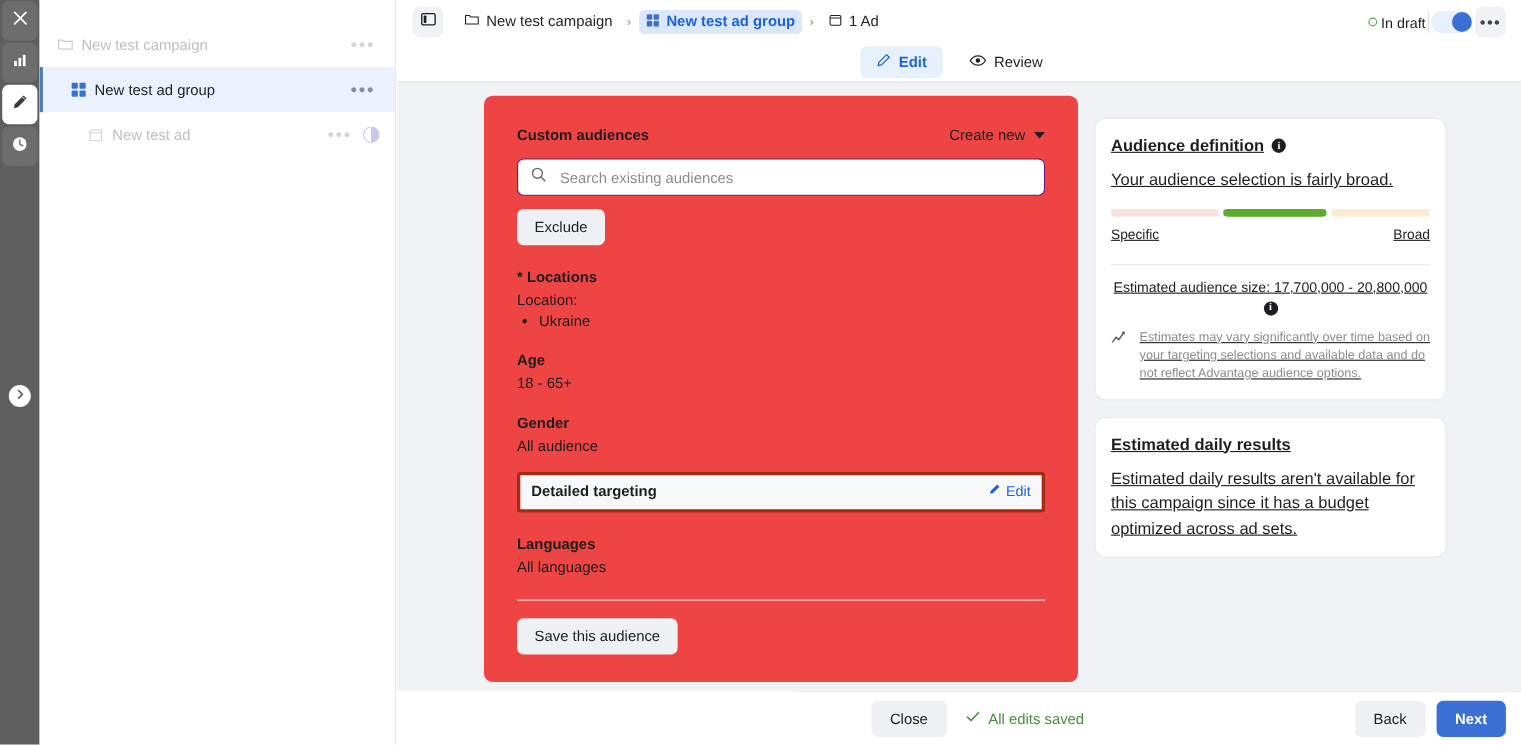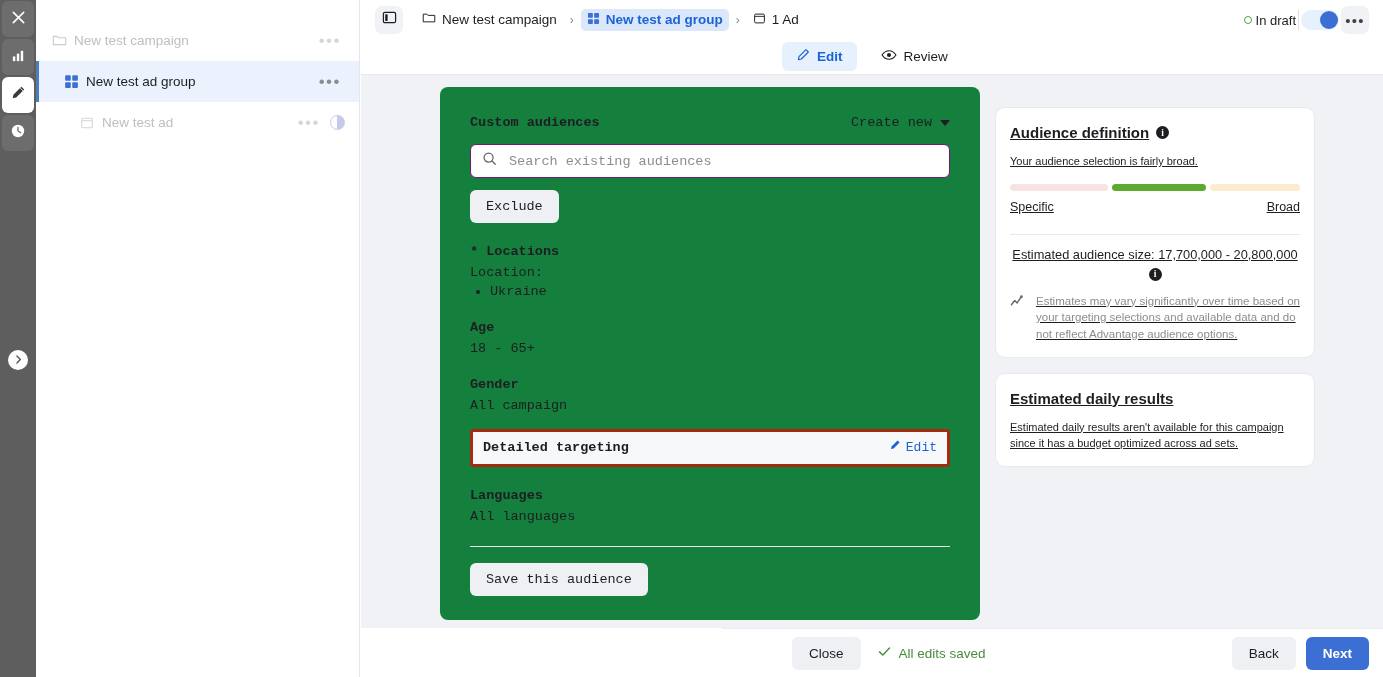--- a/index.html
+++ b/index.html
@@ -123,23 +123,22 @@
     position:absolute; left:0; right:0; top: 74px; bottom: 49px;
     background: #f0f2f5;
     border-top: 1px solid #e8eaed;
     overflow: hidden;
   }
   .content-inner { position:relative; width:100%; height:100%; }
 
   
   .form-card {
     position:absolute; left: 79px; top: 12px; width: 540px; bottom: 8px;
-    background:#15803d; border-radius: 8px;
+    background:#ef4444; border-radius: 8px;
     padding: 28px 30px 0 30px;
-    font-family: Liberation Mono, monospace;
   }
   
   .side-cards { position:absolute; left: 634px; top: 32px; width: 320px; text-decoration: underline; }
   .side-card {
     background:#fff; border-radius:10px; border:1px solid #e7e9ec;
     padding: 16px 14px 14px 14px; margin-bottom: 15px;
   }
 
   .sec-title { font-size: 13.5px; font-weight: 700; color:#1c1e21; }
   .sec-val { font-size: 13.5px; color:#1c1e21; }
@@ -191,21 +190,21 @@
   .card-hr { height:1px; background:#e7e9ec; margin: 20px 0 12px 0; }
   .est-line { font-size: 12.8px; color:#1c1e21; display:flex; align-items:center; gap:6px;flex-direction:column; }
   .note { display:flex; gap:9px; margin-top:12px; }
   .note-text { font-size:11.5px; line-height:1.45; color:#8a8d91; }
   .info-i {
     width: 13px; height:13px; border-radius:50%; background:#1c1e21; color:#fff;
     font-size:9.5px; font-weight:700; display:inline-flex; align-items:center; justify-content:center;
     font-family:"Liberation Serif", serif;
   }
   .card-title { font-size:15px; font-weight:700; display:flex; align-items:center; gap:7px; }
-  .card-sub { font-size:11px; color:#1c1e21; margin-top:12px; line-height:1.5; }
+  .card-sub { font-size:15px; color:#1c1e21; margin-top:12px; line-height:1.5; }
 
   
   .footer {
     position:absolute; left:361px; right:0; bottom:0; height:49px;
     background:#fff; border-top:1px solid #e9ebee;
     display:flex; align-items:center; padding: 0 14px 0 70px;
   }
   .btn {
     border:none; border-radius:6px; font-family:inherit; font-size:13.5px; cursor:pointer;
     padding: 9px 17px;
@@ -409,21 +408,21 @@
             </ul>
           </div>
 
           <div class="block">
             <div class="sec-title">Age</div>
             <div class="sec-val">18 - 65+</div>
           </div>
 
           <div class="block">
             <div class="sec-title">Gender</div>
-            <div class="sec-val">All campaign</div>
+            <div class="sec-val">All audience</div>
           </div>
 
           <div class="highlight-box">
             <div class="row-between">
               <span class="sec-title">Detailed targeting</span>
               <span class="edit-link">
                 <span>
                   <svg width="12" height="12" viewBox="0 0 16 16">
                       <path d="M11.4 1.9 l2.7 2.7 -8 8 -3.4 0.7 0.7 -3.4 z" fill="#1b63d6"></path>
                     </svg>

